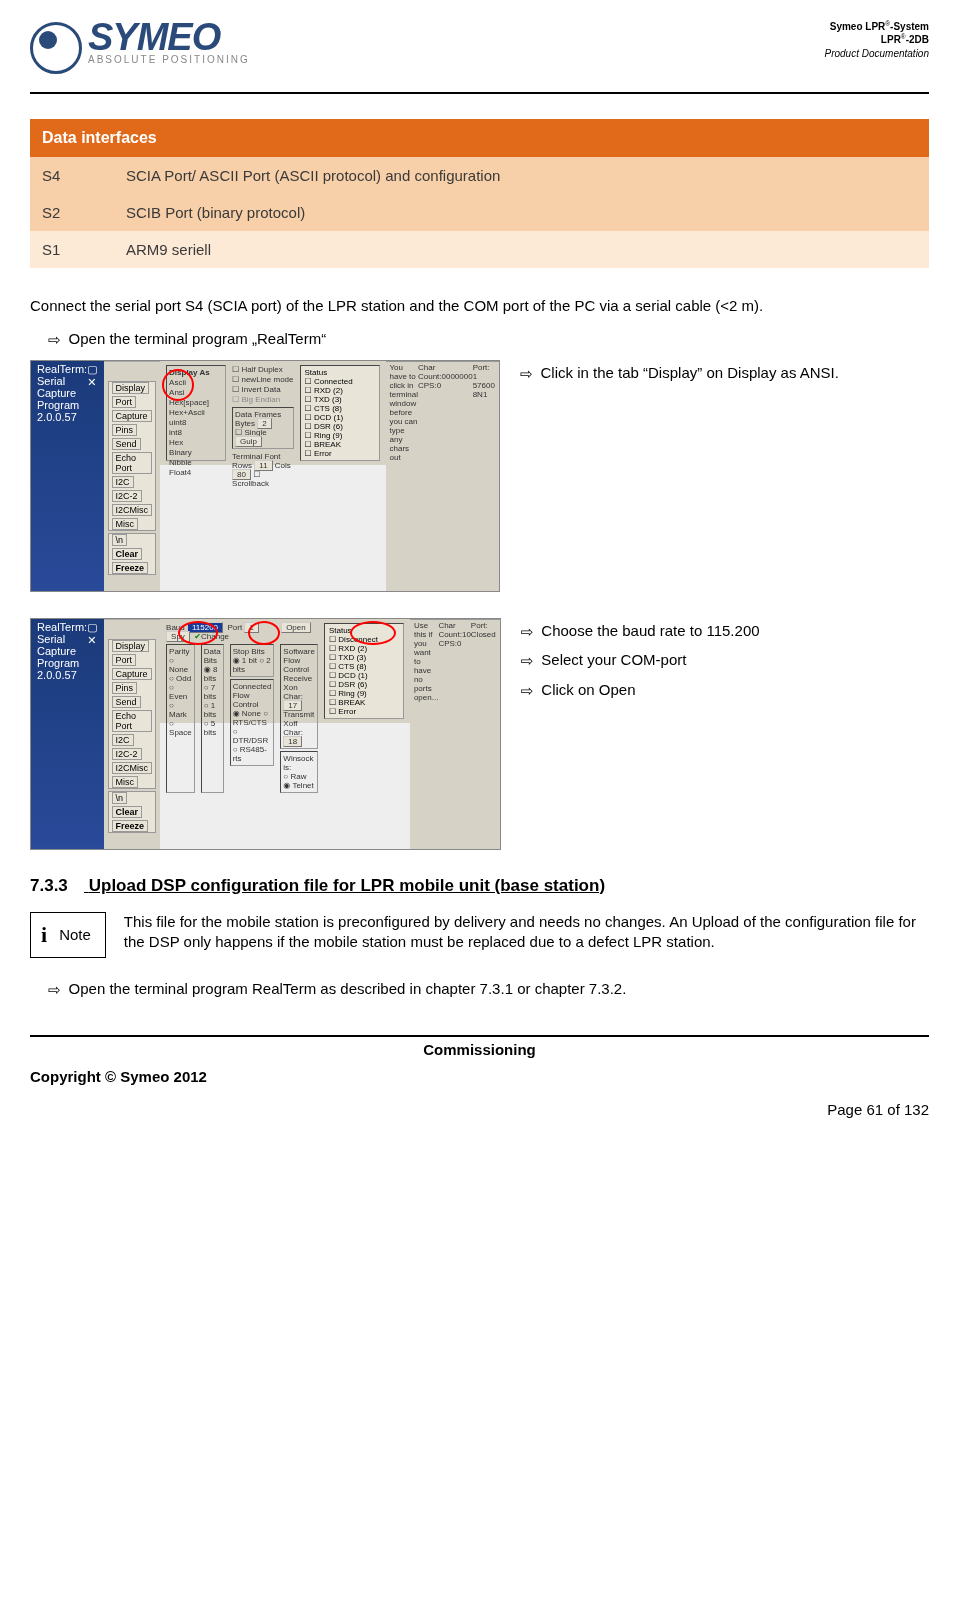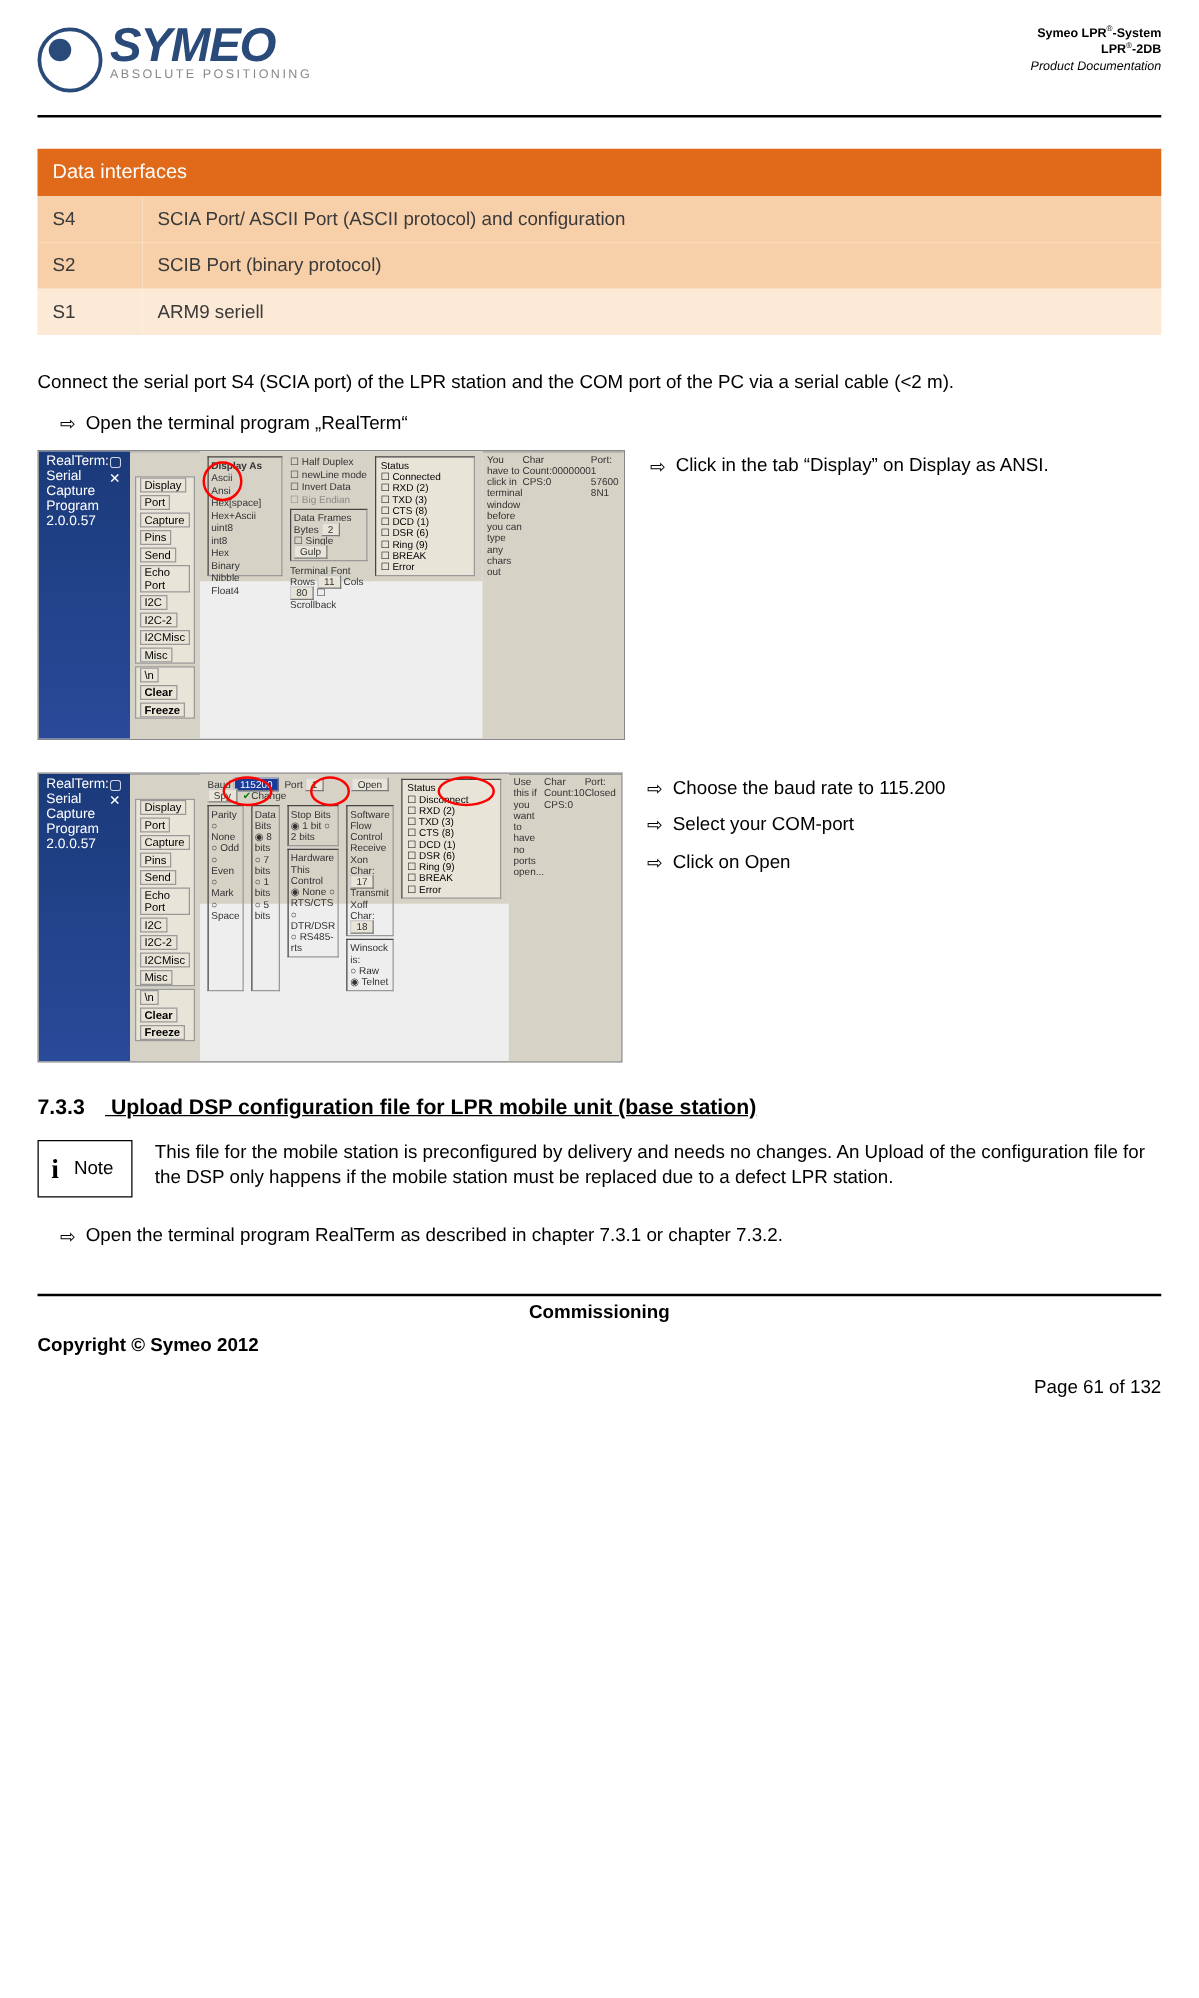--- a/index.html
+++ b/index.html
@@ -70,21 +70,21 @@
   table.data-interfaces {
     width: 100%;
     border-collapse: collapse;
     margin-bottom: 28px;
   }
   table.data-interfaces th {
     background: #e06a1a;
     color: #fff;
     text-align: left;
     padding: 10px 12px;
-    font-weight: normal;
+    font-weight: bold;
     font-size: 16px;
   }
   table.data-interfaces td {
     padding: 10px 12px;
     color: #3a3a3a;
   }
   .row-dark { background: #f7cfa8; }
   .row-light { background: #fce9d6; }
   .col-code { width: 60px; }
   p.body { margin: 0 0 14px 0; line-height: 1.35; }
@@ -416,21 +416,21 @@
               <div>○ <span>7 bits</span></div>
               <div>○ <span>1 bits</span></div>
               <div>○ <span>5 bits</span></div>
             </div>
             <div>
               <div style="border:1px inset #999;padding:2px">
                 <div>Stop Bits</div>
                 <div>◉ <span>1 bit</span> ○ <span>2 bits</span></div>
               </div>
               <div style="border:1px inset #999;padding:2px;margin-top:2px">
-                <div>Hardware This Control</div>
+                <div>Connected Flow Control</div>
                 <div>◉ <span>None</span> ○ <span>RTS/CTS</span></div>
                 <div>○ <span>DTR/DSR</span> ○ <span>RS485-rts</span></div>
               </div>
             </div>
             <div>
               <div style="border:1px inset #999;padding:2px">
                 <div>Software Flow Control</div>
                 <div><span>Receive Xon Char:</span> <span class="btnish">17</span></div>
                 <div><span>Transmit Xoff Char:</span> <span class="btnish">18</span></div>
               </div>

